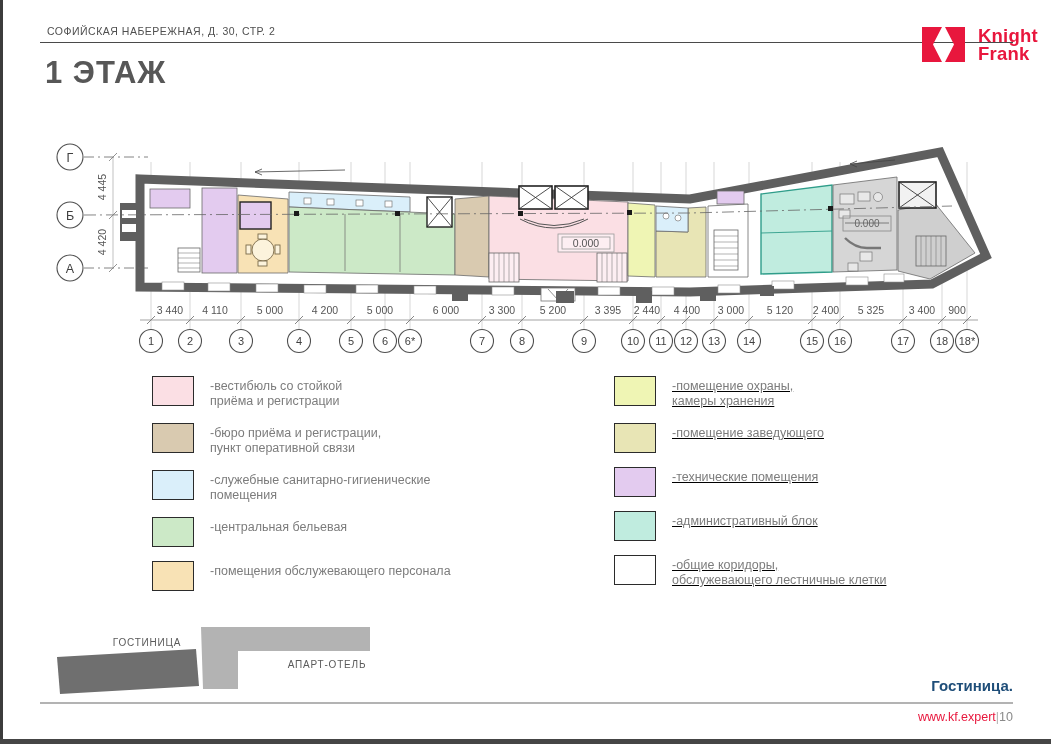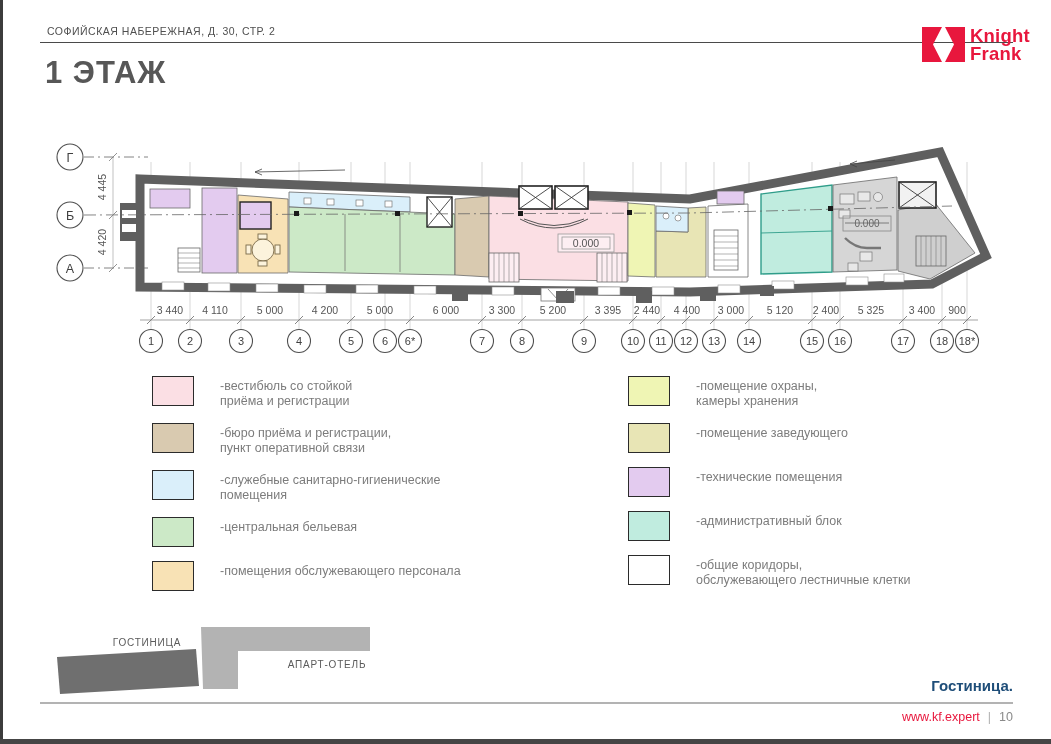--- a/index.html
+++ b/index.html
@@ -3,31 +3,31 @@
 <meta charset="utf-8">
 <style>
   html,body{margin:0;padding:0;background:#ffffff;}
   body{font-family:"Liberation Sans",sans-serif;}
   #page{position:relative;width:1051px;height:744px;background:#fff;overflow:hidden;}
   .edge-left{position:absolute;left:0;top:0;width:3px;height:744px;background:#3c3c3c;}
   .edge-bottom{position:absolute;left:0;bottom:0;width:1051px;height:5px;background:#454545;}
   .breadcrumb{position:absolute;left:47px;top:25px;font-size:10.5px;color:#4f4f4f;letter-spacing:.5px;}
   .header-rule{position:absolute;left:40px;top:42px;width:973px;height:1px;background:#4a4a4a;}
   .page-title{position:absolute;left:45px;top:55px;font-size:31px;font-weight:bold;color:#575757;letter-spacing:1px;}
-  .logo{position:absolute;left:922px;top:27px;display:flex;gap:4px;align-items:center;}
+  .logo{position:absolute;left:922px;top:27px;display:flex;gap:12px;align-items:center;}
   .logo-text{color:#e8173d;font-weight:bold;font-size:18.5px;line-height:18px;letter-spacing:.2px;}
   .legend-col{position:absolute;top:376px;}
   .legend-col.left{left:146px;}
-  .legend-col.right{left:622px;}
-  .lg-item{display:flex;gap:26px;margin-bottom:14px;padding-left:6px;}
+  .legend-col.right{left:608px;text-decoration:underline;}
+  .lg-item{display:flex;gap:16px;margin-bottom:14px;padding-left:6px;}
   .swatch{width:40px;height:28px;border:1px solid #2b2b2b;flex:none;background:#fff;}
   .lg-text{font-size:12.5px;color:#7c7c7c;line-height:15px;padding-top:3px;}
   .project-label{position:absolute;right:38px;top:677px;font-size:15px;font-weight:bold;color:#1f4e79;text-align:center;}
   .footer-rule{position:absolute;left:40px;top:702px;width:973px;height:2px;background:#b3b3b3;}
-  .footer-row{position:absolute;right:38px;top:710px;font-size:12.5px;display:flex;gap:8px;align-items:baseline;}
+  .footer-row{position:absolute;right:38px;top:710px;font-size:12.5px;display:flex;align-items:baseline;}
   .footer-site{color:#e8173d;}
   .footer-div{color:#b0b0b0;}
   .footer-page{color:#8a8a8a;}
   svg text{font-family:"Liberation Sans",sans-serif;}
 </style>
 </head>
 <body>
 
 <div id="page">
   <div class="edge-left"></div>

